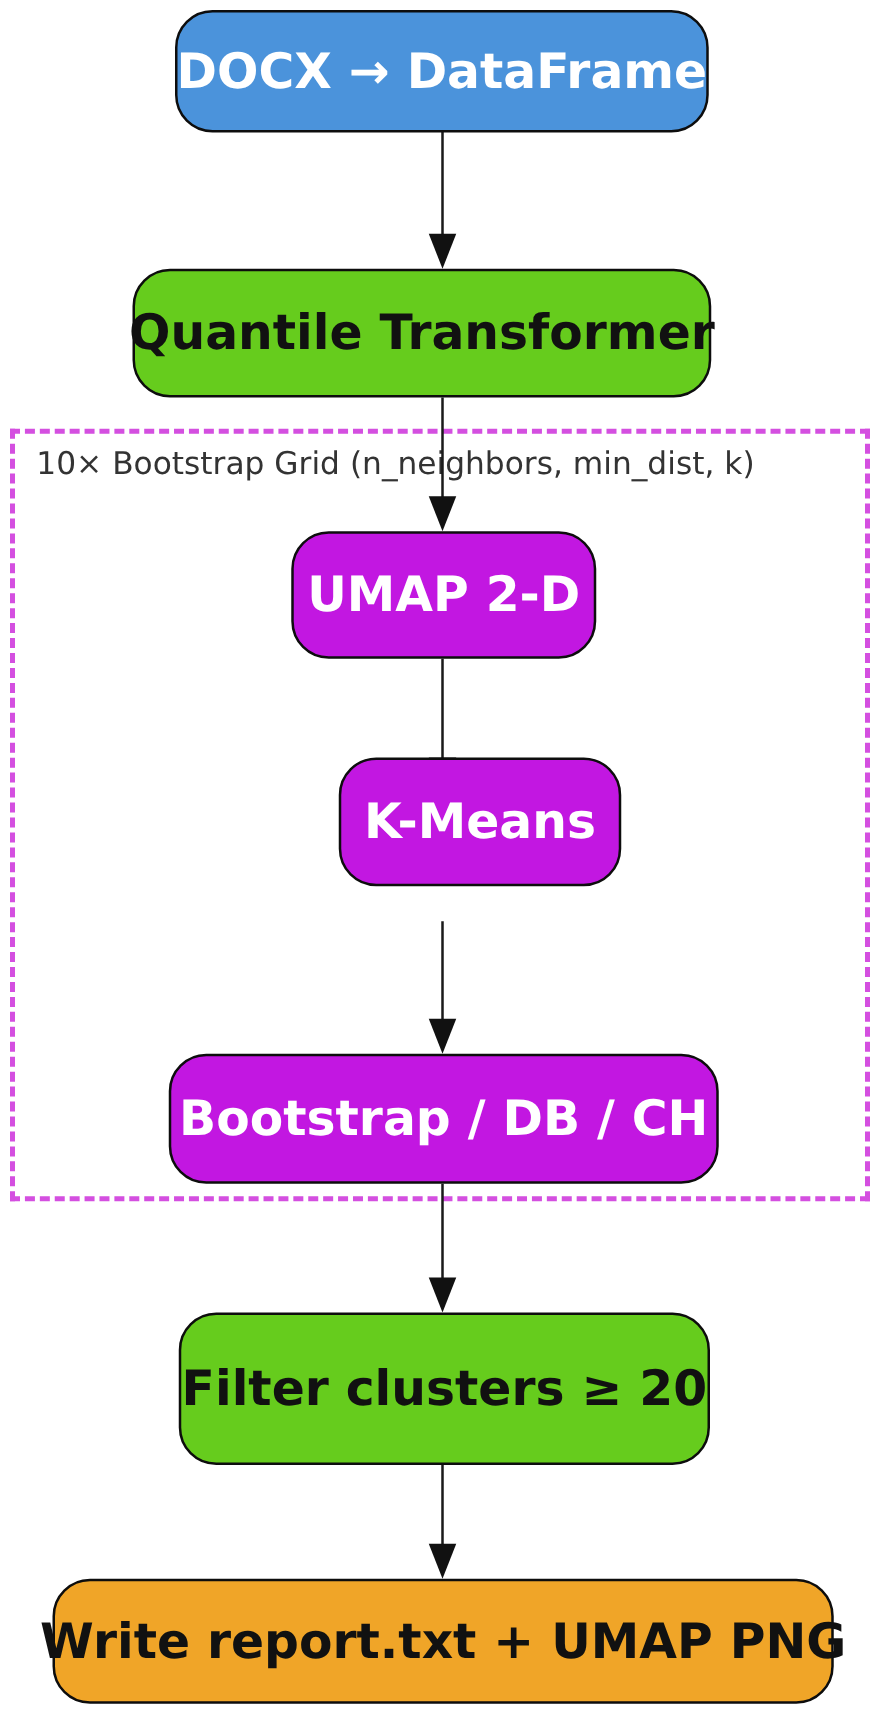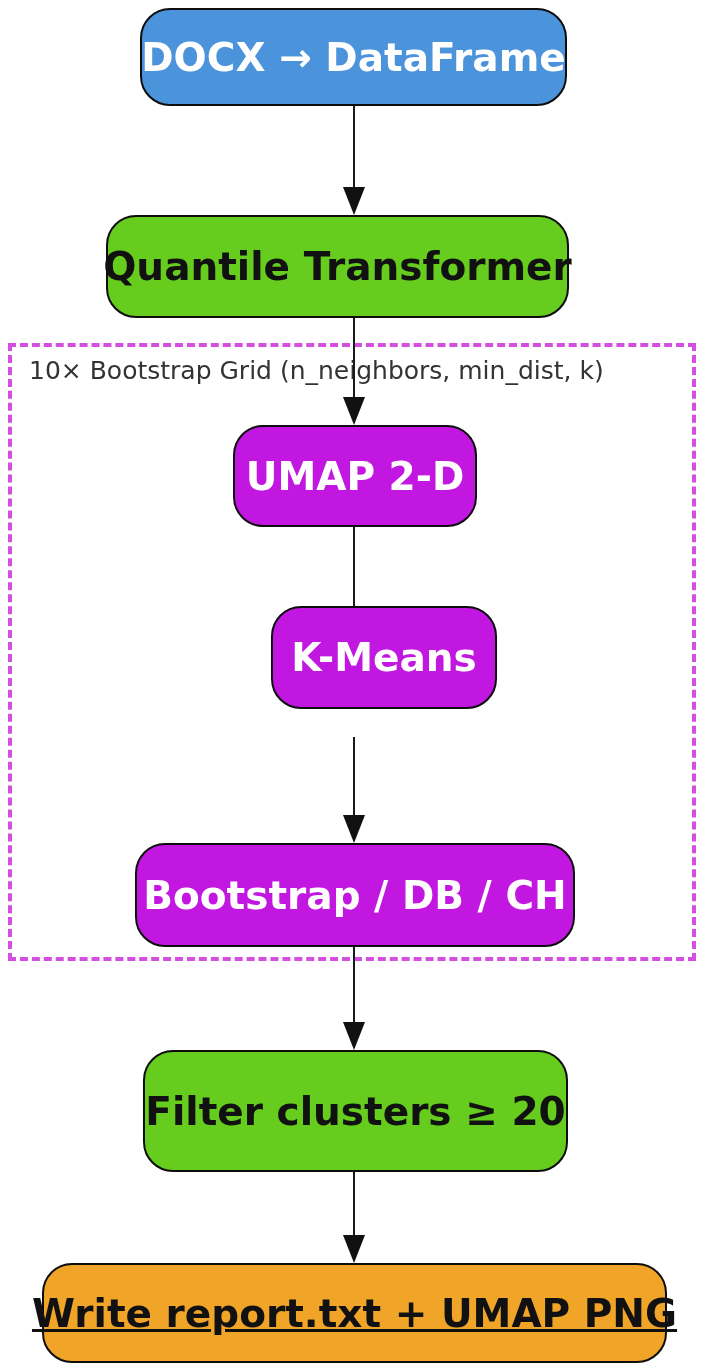--- a/index.html
+++ b/index.html
@@ -30,21 +30,21 @@
   .magenta { background: #C217E1; color: #ffffff; }
   .orange  { background: #F0A528; color: #111111; }
 
   
   .n1 { left: 140px; top: 8px;    width: 427px; height: 98px;  }
   .n2 { left: 106px; top: 215px;  width: 463px; height: 103px; }
   .n3 { left: 233px; top: 425px;  width: 244px; height: 102px; }
   .n4 { left: 248px; top: 606px;  width: 226px; height: 103px; margin-left: 23px; }
   .n5 { left: 135px; top: 843px;  width: 440px; height: 104px; }
   .n6 { left: 143px; top: 1050px; width: 425px; height: 122px; }
-  .n7 { left: 42px;  top: 1263px; width: 625px; height: 100px; text-decoration: underline; }
+  .n7 { left: 42px;  top: 1263px; width: 625px; height: 100px; }
 
   .cluster {
     position: absolute;
     left: 8px; top: 343px;
     width: 688px; height: 618px;
     border: 4px dashed #D44FE0;
     box-sizing: border-box;
     z-index: 1;
   }
   .cluster-label {

